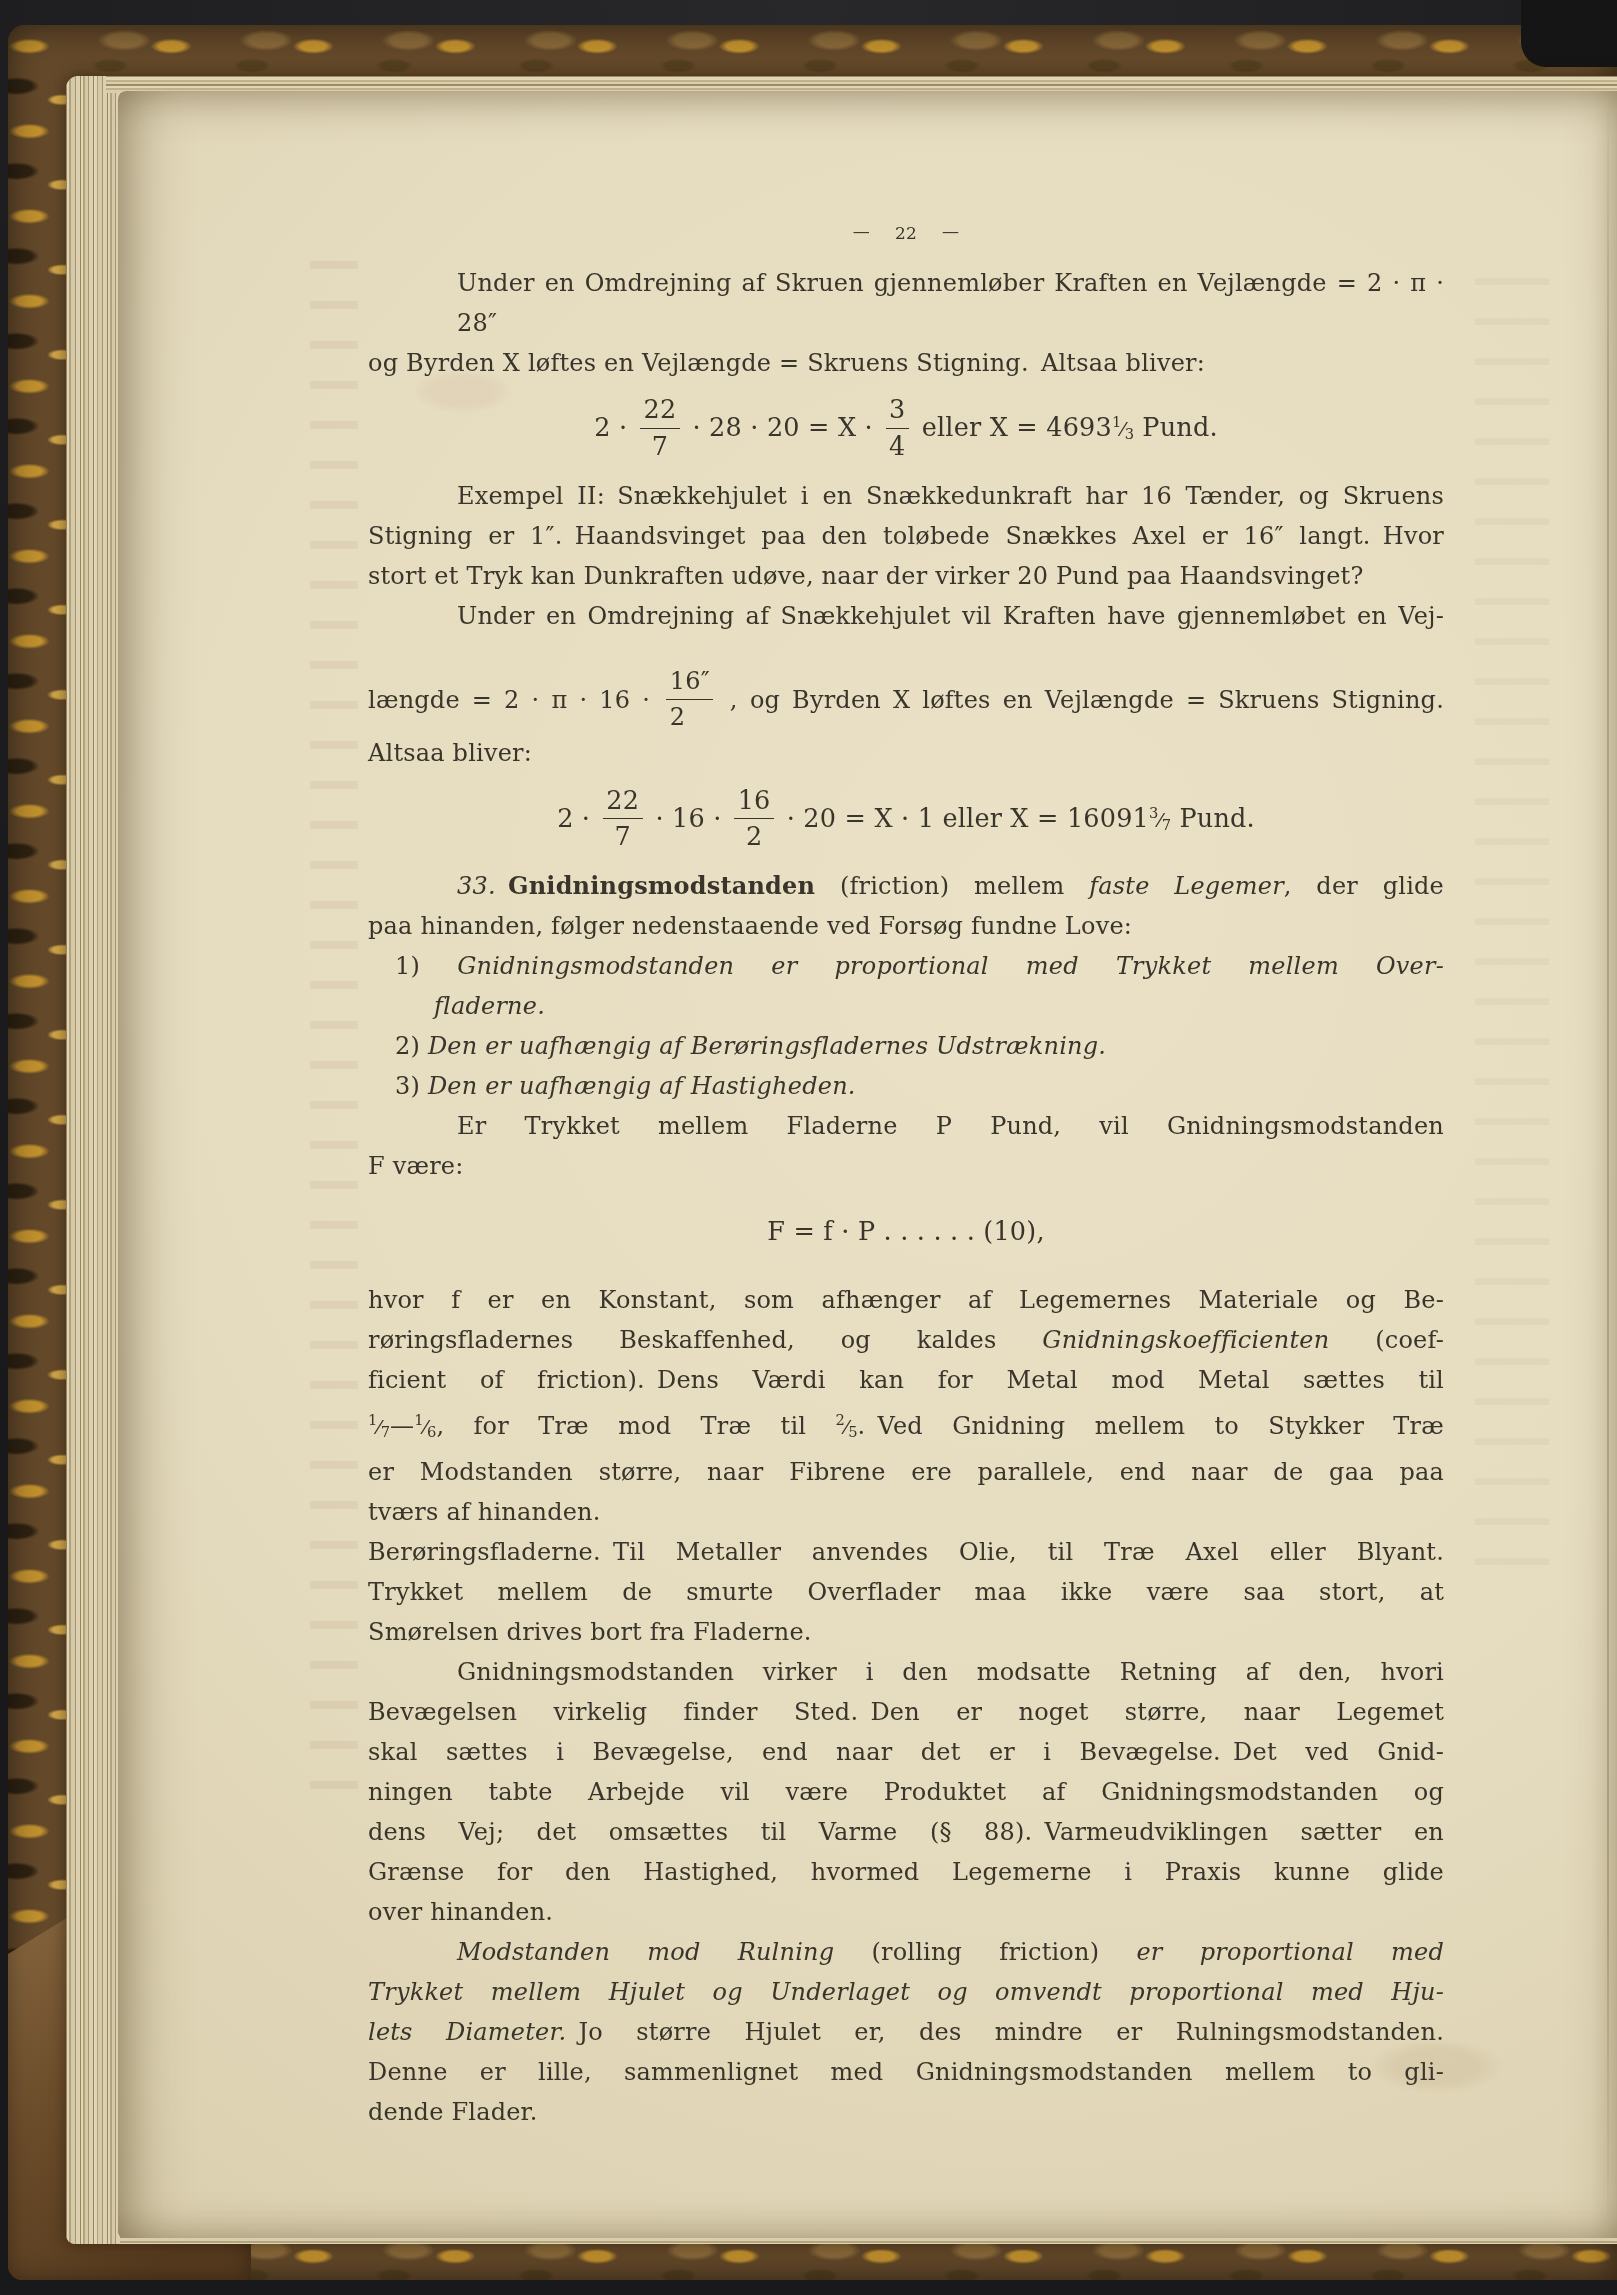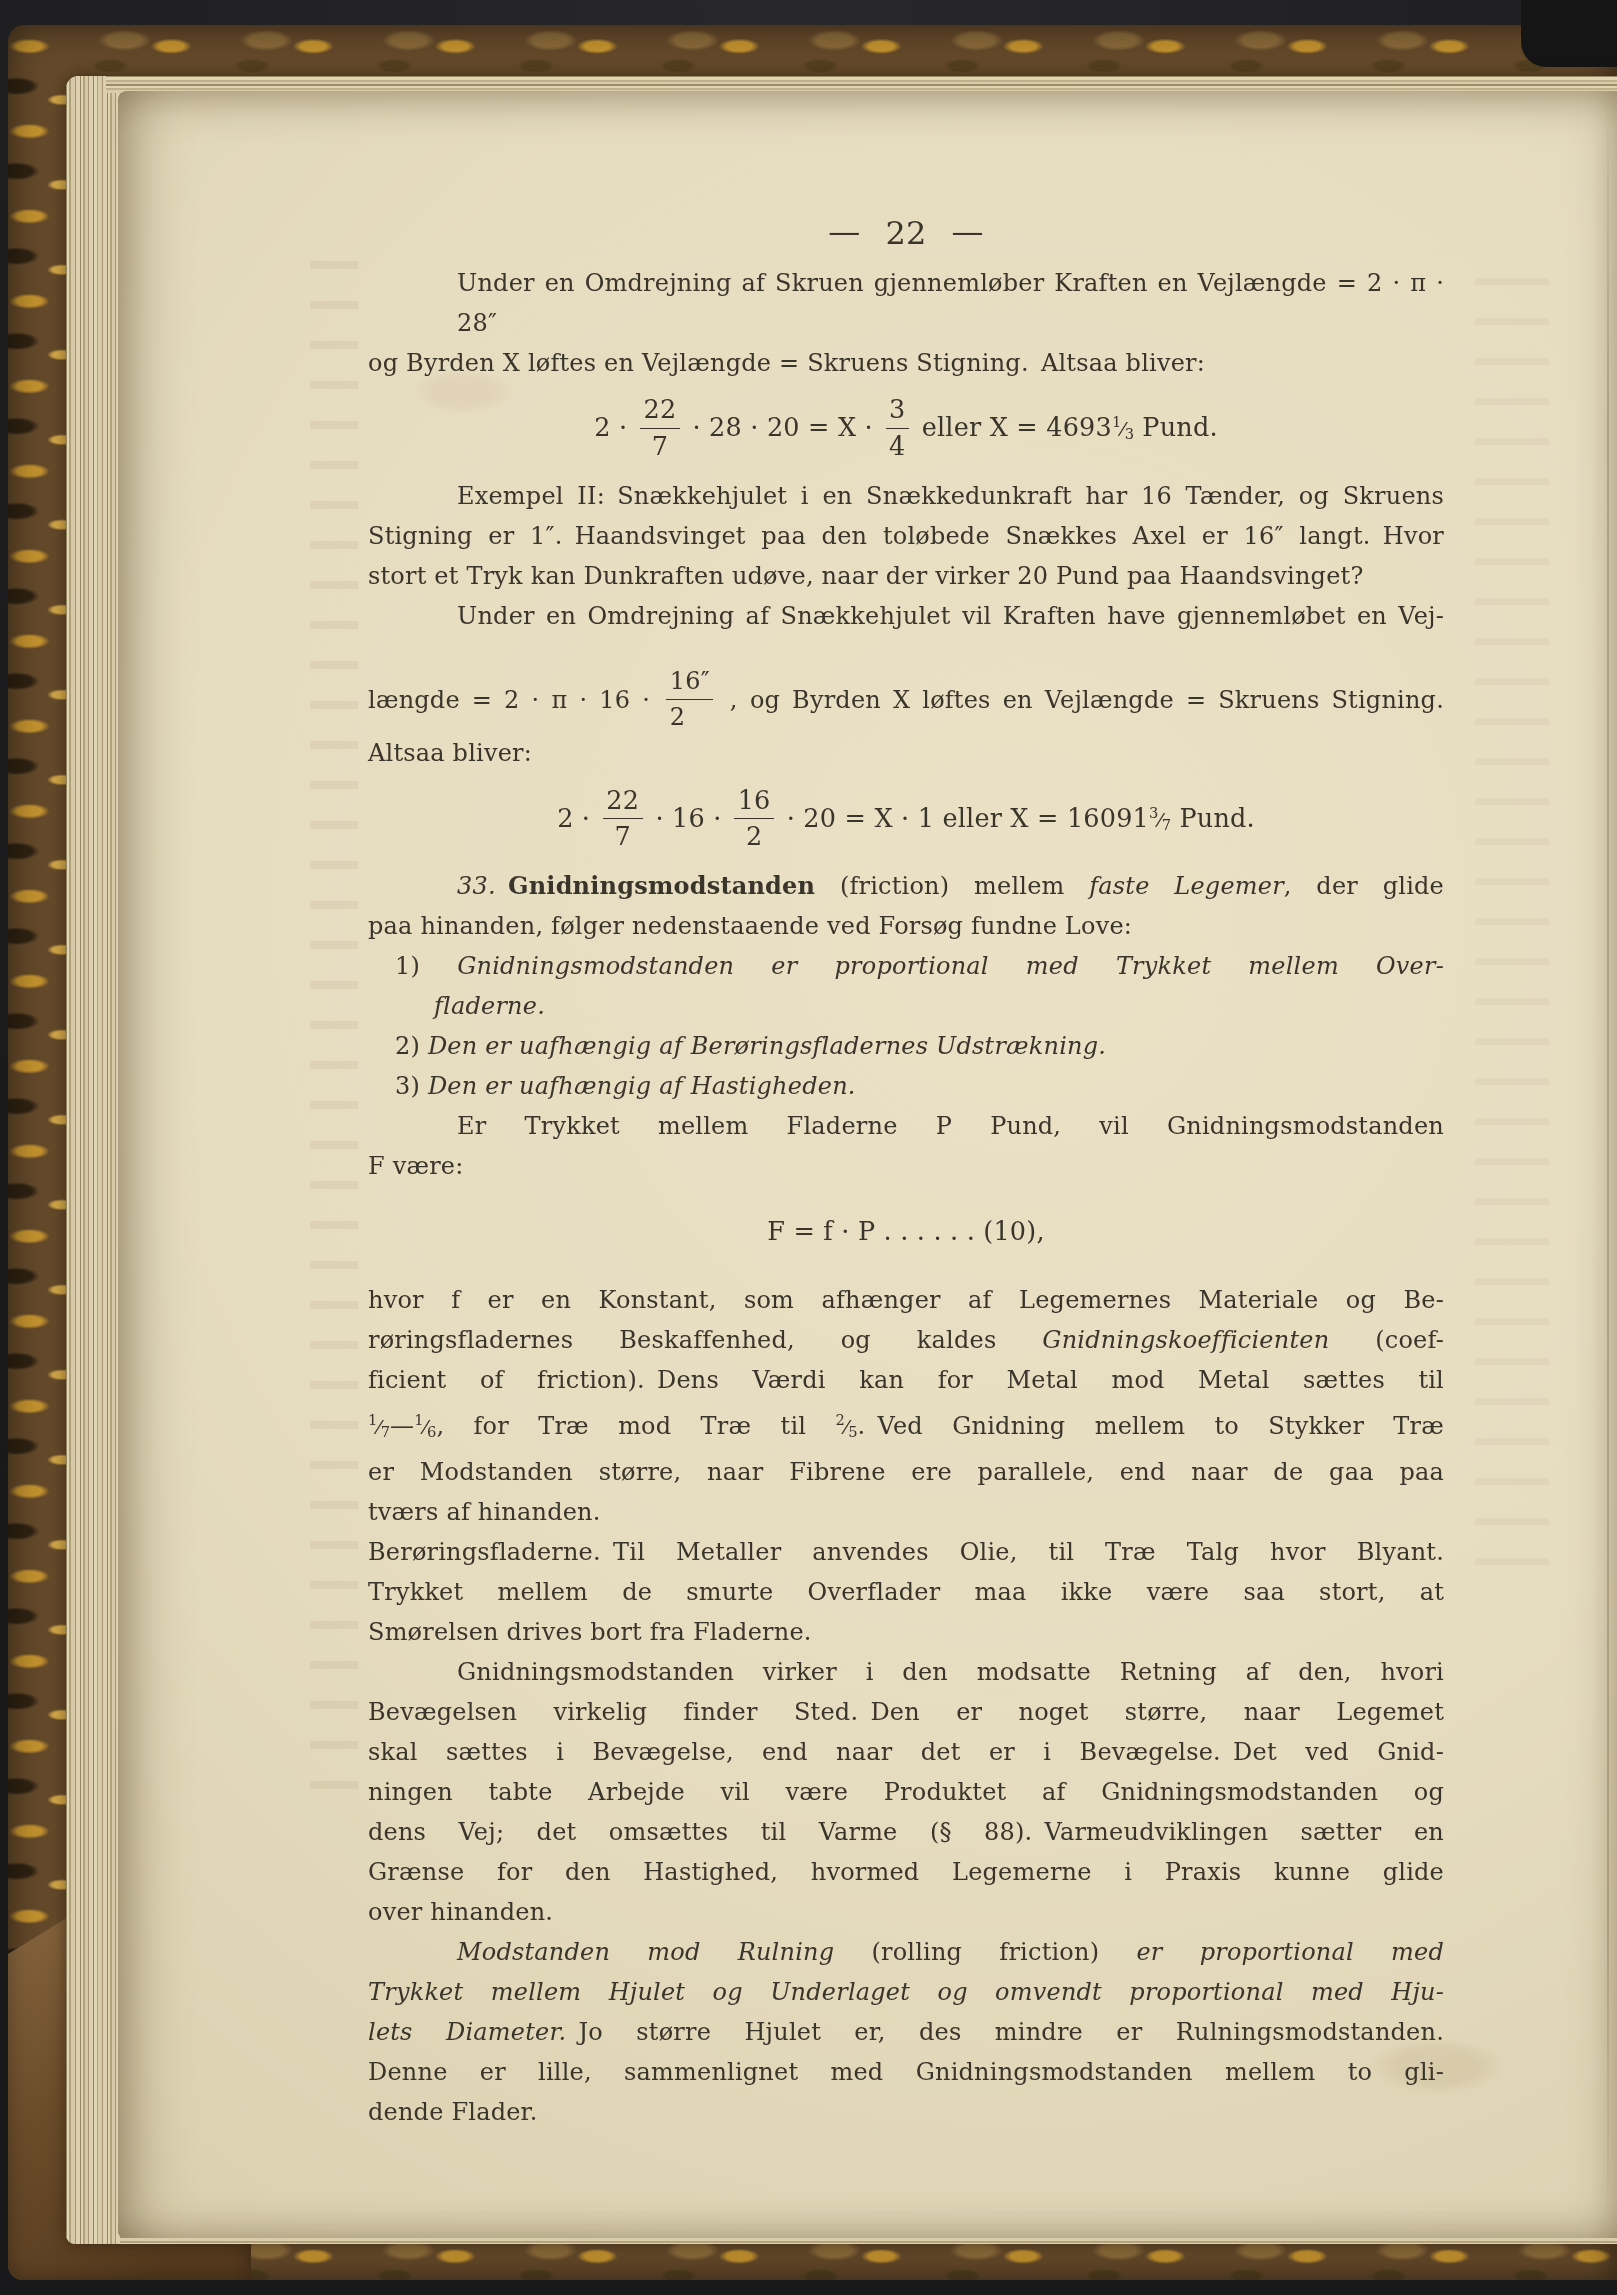--- a/index.html
+++ b/index.html
@@ -98,21 +98,21 @@
     background:repeating-linear-gradient(180deg,rgba(140,115,80,.07) 0 7.4px,transparent 7.4px 40px);
   }
   
   .content{
     position:absolute;left:250px;top:126px;width:1076px;
     color:var(--ink);
     font-size:24px;line-height:40px;letter-spacing:0.2px;
   }
   .pagenum{
     text-align:center;height:32px;line-height:32px;margin-bottom:13.6px;
-    font-size:32px;
+    font-size:17px;
   }
   .pagenum .dash{margin:0 25px;position:relative;top:-2.3px;}
   .line{min-height:40px;}
   .j{text-align:justify;text-align-last:justify;}
   .ind{padding-left:89px;}
   .list{padding-left:27px;}
   .cont{padding-left:66px;}
   .tall{margin-top:36px;margin-bottom:2.3px;}
   .it{font-style:italic;}
   .bd{font-weight:bold;}
@@ -188,21 +188,21 @@
         <div class="line"><span>F være:</span></div>
         <div class="fline plainf">
           <span>F = f · P . . . . . . (10),</span>
         </div>
         <div class="line j"><span>hvor f er en Konstant, som afhænger af Legemernes Materiale og Be-</span></div>
         <div class="line j"><span>røringsfladernes Beskaffenhed, og kaldes </span><span class="it">Gnidningskoefficienten</span><span> (coef-</span></div>
         <div class="line j"><span>ficient of friction). Dens Værdi kan for Metal mod Metal sættes til</span></div>
         <div class="line j"><span class="sfrac"><sup>1</sup><span class="slash">⁄</span><sub>7</sub></span><span>—</span><span class="sfrac"><sup>1</sup><span class="slash">⁄</span><sub>6</sub></span><span>, for Træ mod Træ til </span><span class="sfrac"><sup>2</sup><span class="slash">⁄</span><sub>5</sub></span><span>. Ved Gnidning mellem to Stykker Træ</span></div>
         <div class="line j"><span>er Modstanden større, naar Fibrene ere parallele, end naar de gaa paa</span></div>
         <div class="line"><span>tværs af hinanden.</span></div>
-        <div class="line j"><span>Berøringsfladerne. Til Metaller anvendes Olie, til Træ Talg hvor Blyant.</span></div>
+        <div class="line j"><span>Berøringsfladerne. Til Metaller anvendes Olie, til Træ Axel eller Blyant.</span></div>
         <div class="line j"><span>Trykket mellem de smurte Overflader maa ikke være saa stort, at</span></div>
         <div class="line"><span>Smørelsen drives bort fra Fladerne.</span></div>
         <div class="line j ind"><span>Gnidningsmodstanden virker i den modsatte Retning af den, hvori</span></div>
         <div class="line j"><span>Bevægelsen virkelig finder Sted. Den er noget større, naar Legemet</span></div>
         <div class="line j"><span>skal sættes i Bevægelse, end naar det er i Bevægelse. Det ved Gnid-</span></div>
         <div class="line j"><span>ningen tabte Arbejde vil være Produktet af Gnidningsmodstanden og</span></div>
         <div class="line j"><span>dens Vej; det omsættes til Varme (§ 88). Varmeudviklingen sætter en</span></div>
         <div class="line j"><span>Grænse for den Hastighed, hvormed Legemerne i Praxis kunne glide</span></div>
         <div class="line"><span>over hinanden.</span></div>
         <div class="line j ind"><span class="it">Modstanden mod Rulning</span><span> (rolling friction) </span><span class="it">er proportional med</span></div>

